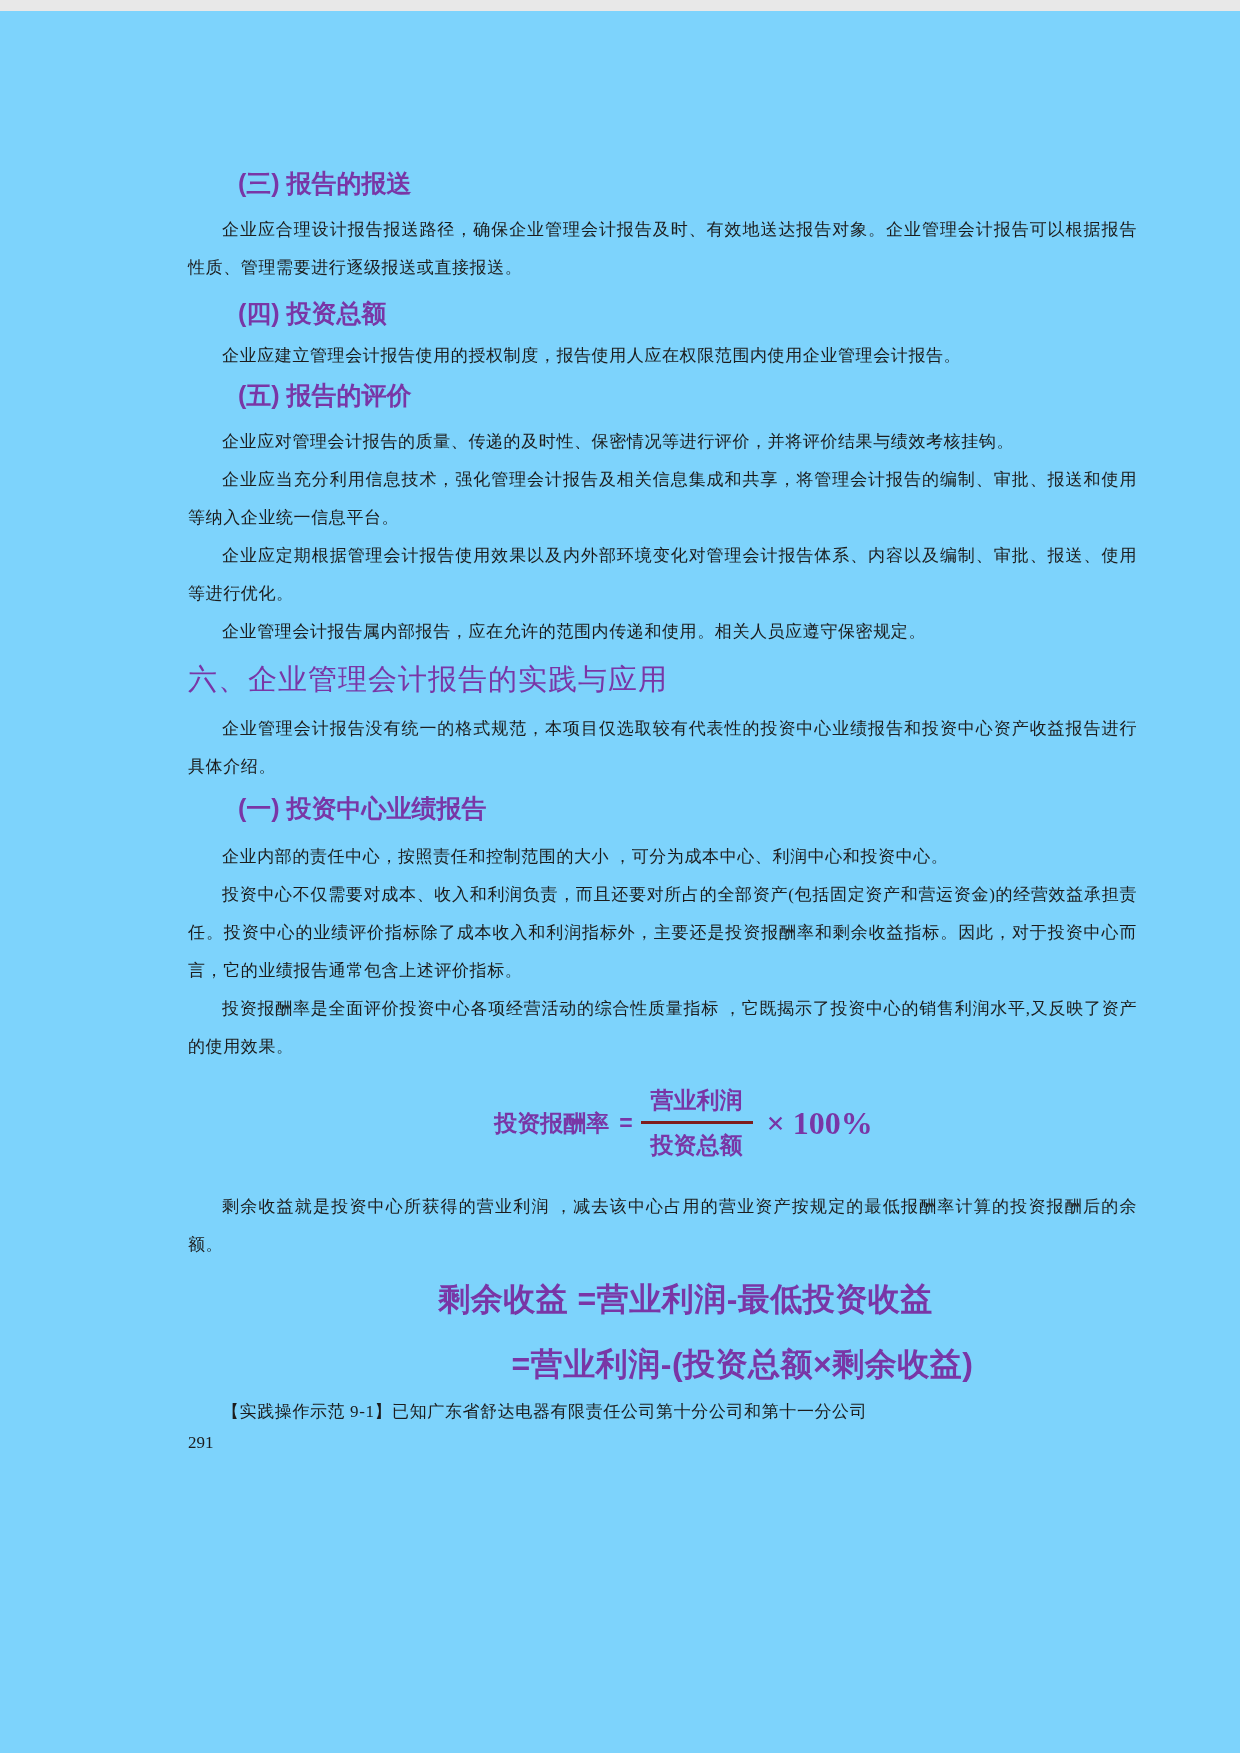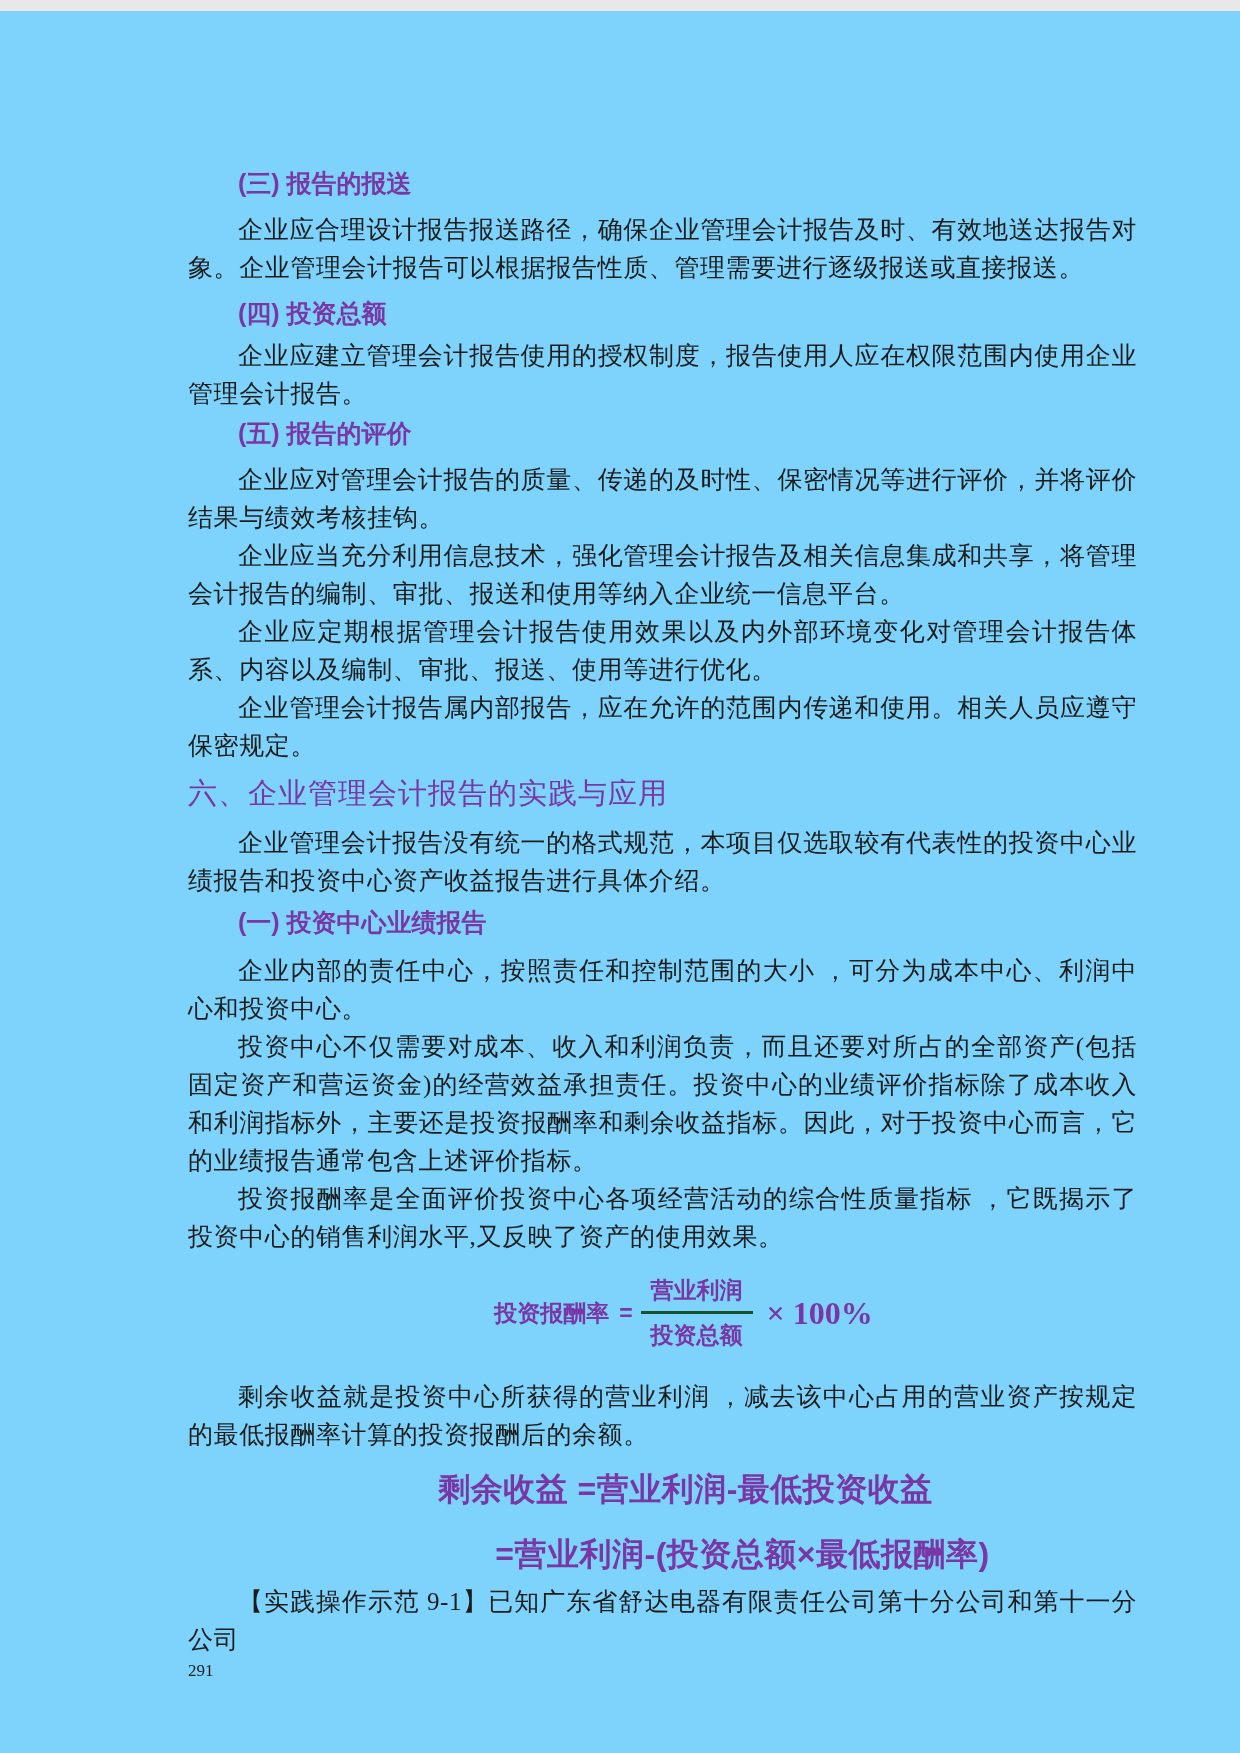--- a/index.html
+++ b/index.html
@@ -26,21 +26,21 @@
     font-family:"Liberation Sans","DejaVu Sans",sans-serif;
     font-weight:400;
     font-size:29px;
     line-height:46px;
     color:#7936A6;
     margin:5px 0 0 0;
     letter-spacing:1px;
   }
   .para{
     margin:0;
-    font-size:25px;
+    font-size:17px;
     line-height:38px;
     letter-spacing:0.6px;
     text-align:justify;
     text-align-last:left;
     text-indent:2em;
   }
   .mt8{margin-top:8px;}
   .mt6{margin-top:6px;}
   .mt4{margin-top:4px;}
   .mt2{margin-top:2px;}
@@ -59,21 +59,21 @@
     transform:translateX(21px);
   }
   .formula-roi .f-eq{margin:0 8px 0 10px;}
   .frac{
     display:inline-flex;
     flex-direction:column;
     text-align:center;
   }
   .frac .num{
     padding:0 10px 5px 10px;
-    border-bottom:3px solid #14532d;
+    border-bottom:3px solid #7f1d1d;
   }
   .frac .den{
     padding:6px 10px 0 10px;
     text-align:right;
   }
   .f-suffix{
     margin-left:14px;
     font-family:"Liberation Serif","DejaVu Serif",serif;
     font-size:32px;
     font-weight:700;
@@ -130,19 +130,19 @@
     <span class="frac">
       <span class="num">营业利润</span>
       <span class="den">投资总额</span>
     </span>
     <span class="f-suffix">× 100%</span>
   </div>
 
   <p class="para" style="margin-top:27px;">剩余收益就是投资中心所获得的营业利润 ，减去该中心占用的营业资产按规定的最低报酬率计算的投资报酬后的余额。</p>
 
   <div class="formula-line formula-res1">剩余收益 =营业利润-最低投资收益</div>
-  <div class="formula-line formula-res2">=营业利润-(投资总额×最低报酬率)</div>
+  <div class="formula-line formula-res2">=营业利润-(投资总额×剩余收益)</div>
 
   <p class="para p-example">【实践操作示范 9-1】已知广东省舒达电器有限责任公司第十分公司和第十一分公司</p>
 
   <div class="page-number">291</div>
 
 </div>
 
 </body></html>

